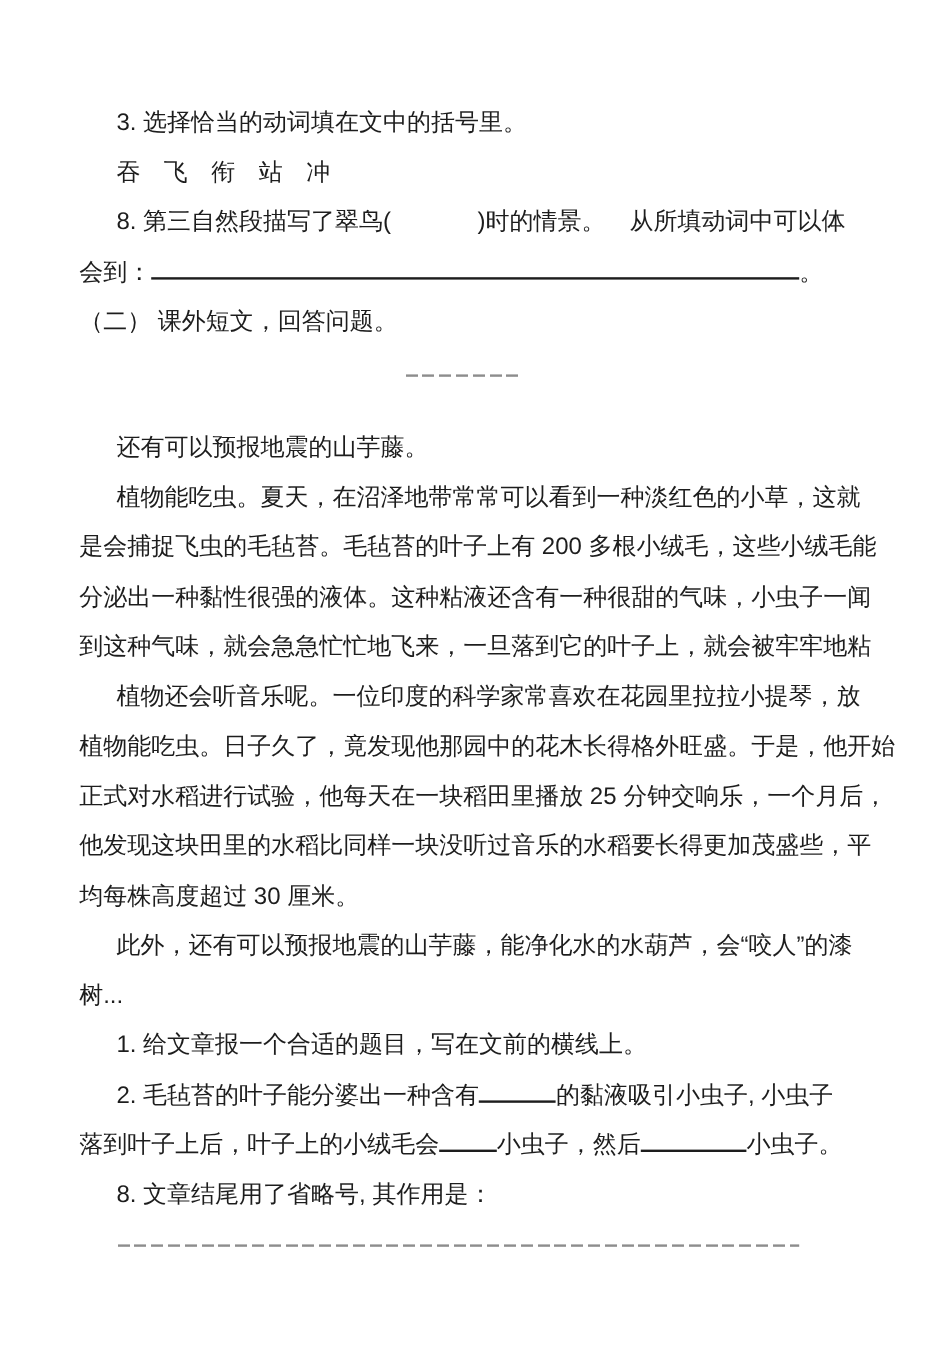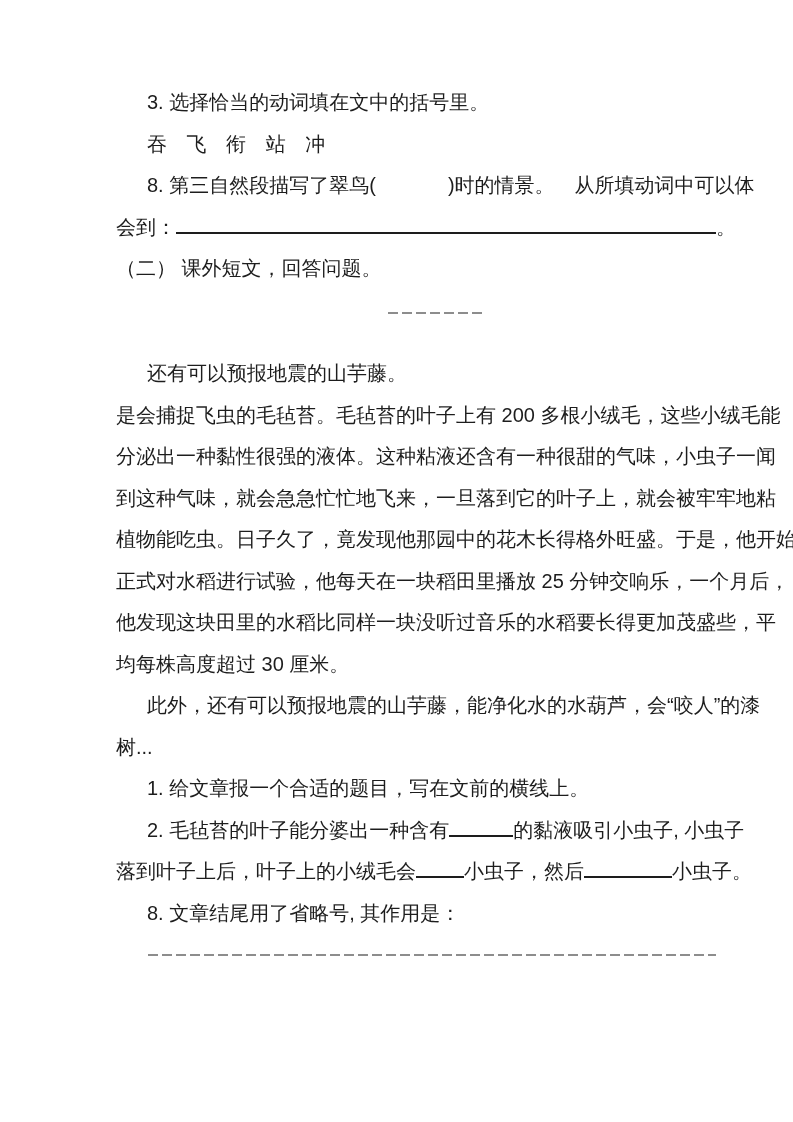--- a/index.html
+++ b/index.html
@@ -2,21 +2,21 @@
 <html><head>
 <meta charset="utf-8">
 <style>
   * { margin: 0; padding: 0; box-sizing: border-box; }
   html, body { background: #ffffff; }
   body { width: 793px; height: 1122px; overflow: hidden; }
   .page {
     width: 793px;
     height: 1122px;
     background: #ffffff;
-    padding: 82px 88px 0 116px;
+    padding: 82px 88px 0 66px;
     font-family: "Liberation Sans", "DejaVu Sans", sans-serif;
     font-size: 20px;
     color: #1d1d1d;
   }
   .line {
     height: 41.5px;
     line-height: 41.5px;
     white-space: nowrap;
   }
   .indent { padding-left: 31px; }
@@ -52,23 +52,25 @@
 
   <div class="line"><span>会到：</span><span class="blank b-long"></span><span>。</span></div>
 
   <div class="line">（二） 课外短文，回答问题。</div>
 
   <div class="line">
       <div class="dash dash-short"></div>
     </div>
 
   <div class="line indent">还有可以预报地震的山芋藤。</div>
+  <div class="line indent">植物能吃虫。夏天，在沼泽地带常常可以看到一种淡红色的小草，这就</div>
   <div class="line">是会捕捉飞虫的毛毡苔。毛毡苔的叶子上有 200 多根小绒毛，这些小绒毛能</div>
   <div class="line">分泌出一种黏性很强的液体。这种粘液还含有一种很甜的气味，小虫子一闻</div>
   <div class="line">到这种气味，就会急急忙忙地飞来，一旦落到它的叶子上，就会被牢牢地粘</div>
+  <div class="line indent">植物还会听音乐呢。一位印度的科学家常喜欢在花园里拉拉小提琴，放</div>
   <div class="line">植物能吃虫。日子久了，竟发现他那园中的花木长得格外旺盛。于是，他开始</div>
   <div class="line">正式对水稻进行试验，他每天在一块稻田里播放 25 分钟交响乐，一个月后，</div>
   <div class="line">他发现这块田里的水稻比同样一块没听过音乐的水稻要长得更加茂盛些，平</div>
   <div class="line">均每株高度超过 30 厘米。</div>
   <div class="line indent">此外，还有可以预报地震的山芋藤，能净化水的水葫芦，会“咬人”的漆</div>
   <div class="line">树...</div>
 
   <div class="line indent">1. 给文章报一个合适的题目，写在文前的横线上。</div>
 
   <div class="line indent"><span>2. 毛毡苔的叶子能分婆出一种含有</span><span class="blank b-q2"></span><span>的黏液吸引小虫子, 小虫子</span></div>

